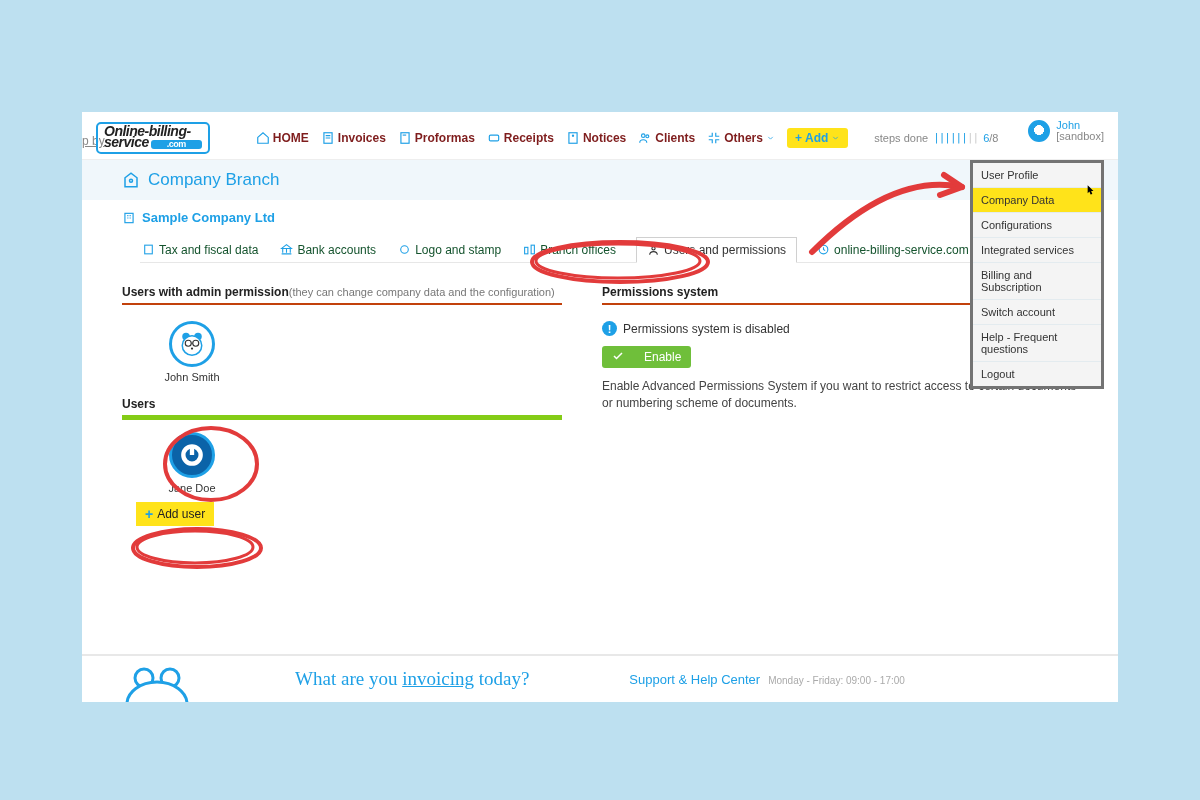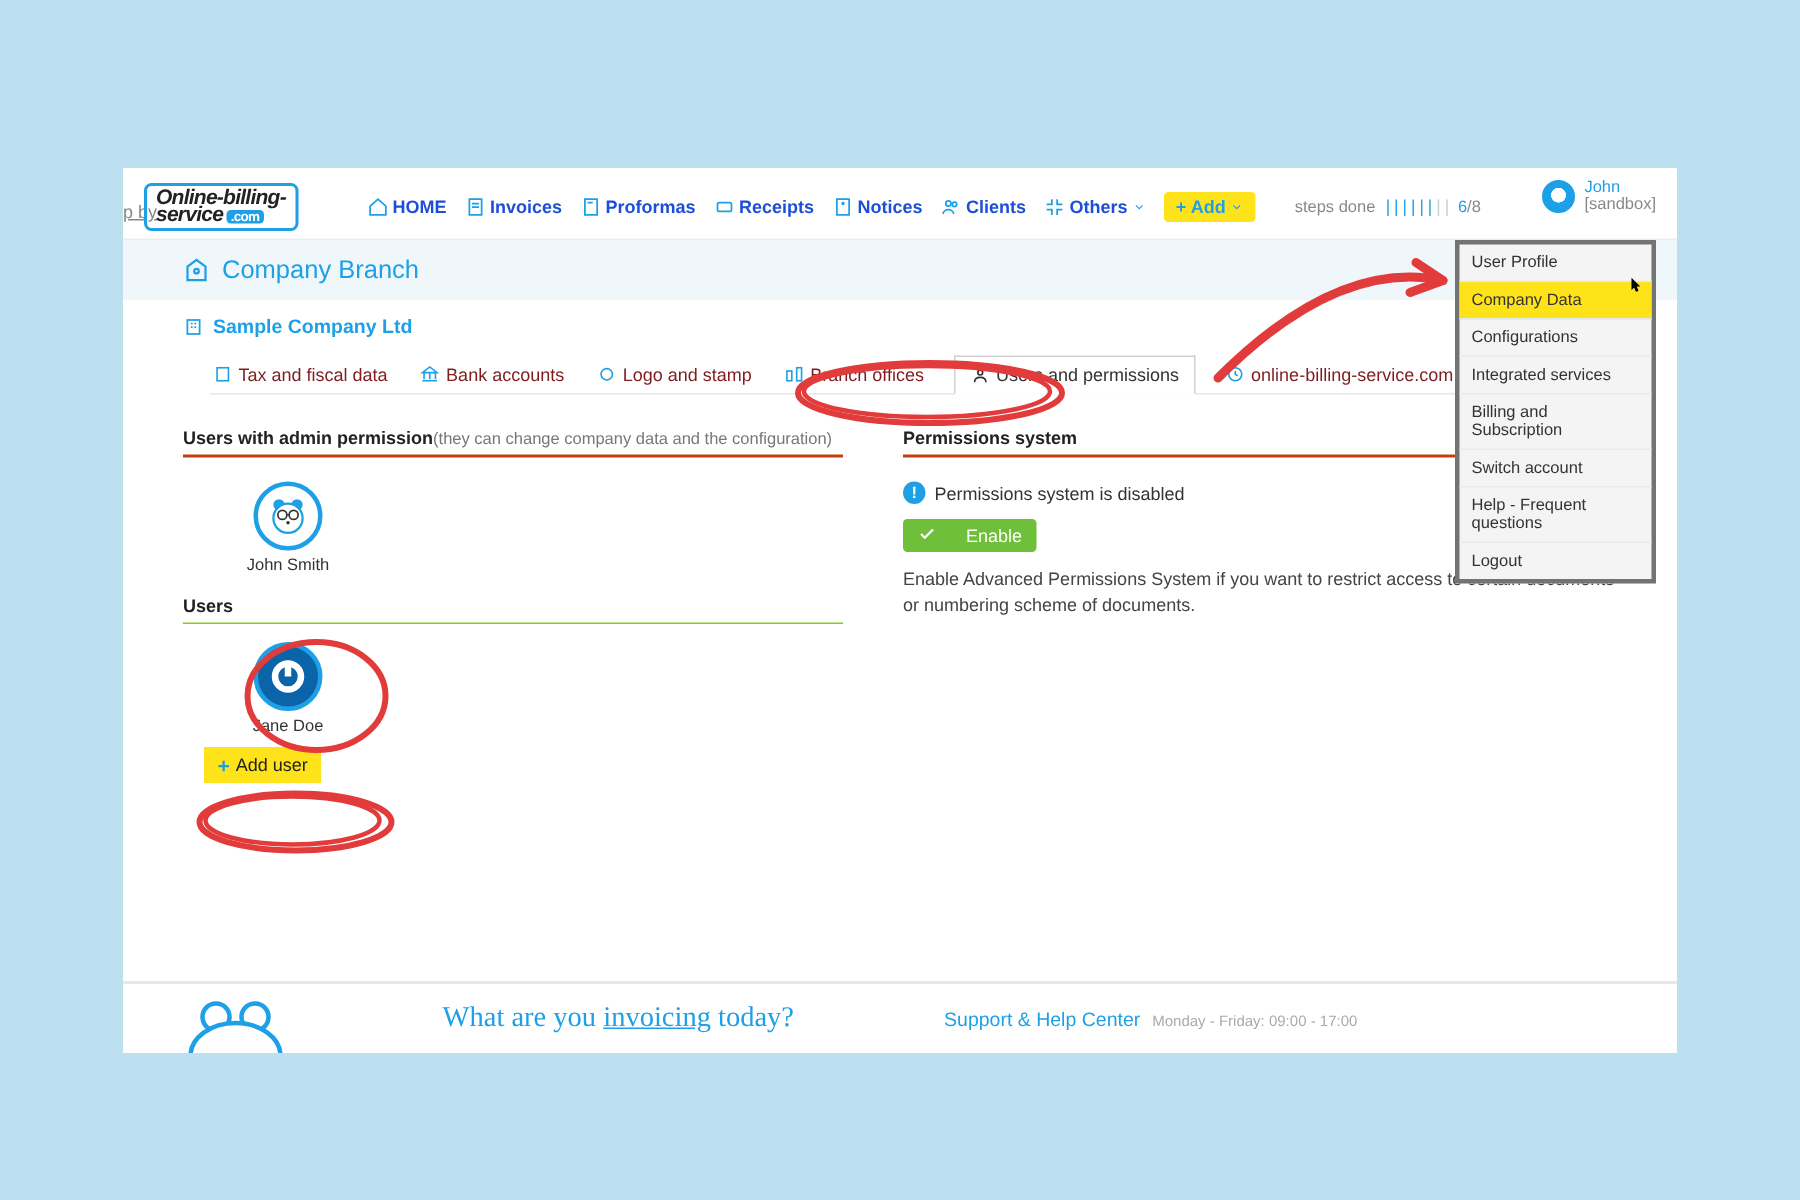--- a/index.html
+++ b/index.html
@@ -43,30 +43,30 @@
     border: 2px solid #1ea0e6;
     border-radius: 5px;
     padding: 3px 6px;
     font-family: "Arial Black", Arial, sans-serif;
     font-weight: 900;
     font-style: italic;
     line-height: 0.75;
   }
   .logo .row1 { font-size: 14px; color: #222; display:block; letter-spacing:-.5px;}
   .logo .row2 { font-size: 14px; color: #222; display:block; letter-spacing:-.5px;}
-  .logo .dot { display:inline-block; background:#1ea0e6; color:#fff; font-size:9px; font-style:normal; padding:1px 3px; border-radius:3px; margin-left:2px; }
+  .logo .dot { display:inline-block; background:#1ea0e6; color:#fff; font-size:9px; font-style:normal; padding:1px 16px; border-radius:3px; margin-left:2px; }
 
   .nav {
     display: flex;
     align-items: center;
     gap: 12px;
     margin-left: 40px;
   }
   .nav a {
-    color: #1d4ed8;
+    color: #7f1d1d;
     text-decoration: none;
     font-size: 12px;
     font-weight: 600;
     display: inline-flex;
     align-items: center;
     gap: 3px;
     cursor: pointer;
   }
   .nav svg { width: 14px; height: 14px; stroke: #1ea0e6; fill: none; stroke-width: 2; }
   .addbtn {
@@ -141,21 +141,21 @@
 
   .tabs {
     display:flex;align-items:center;gap:18px;
     font-size:12px;
     border-bottom:1px solid #e7e7e7;
     padding-bottom:0;
     margin-bottom:22px;
     margin-left:18px;
   }
   .tabs .tab {
-    color:#7f1d1d;cursor:pointer;
+    color:#14532d;cursor:pointer;
     display:inline-flex;align-items:center;gap:4px;
     padding:5px 2px;
   }
   .tabs .tab svg{width:13px;height:13px;stroke:#1ea0e6;fill:none;stroke-width:2;}
   .tabs .tab.active{
     background:#fff;border:1px solid #d0d0d0;border-bottom:1px solid #fff;
     padding:5px 10px;margin-bottom:-1px;
     color:#333;
   }
   .tabs .tab.active svg{stroke:#333;}
@@ -179,21 +179,21 @@
     margin:0 auto 4px;
     background:#fff;
   }
   .avblock { width:100px; text-align:center; font-size:11px; color:#333; margin-left:20px; }
   .avatar.bear svg { width:30px;height:30px; }
   .avatar.power { background:#0b63a8; }
   .avatar.power svg { width:26px;height:26px; stroke:#fff; stroke-width:4; fill:none; }
 
   .subhead {
     font-size:12px;font-weight:700;color:#222;
-    border-bottom:1px solid #84cc16;
+    border-bottom:5px solid #84cc16;
     padding:0 0 4px;margin:14px 0 12px;
   }
 
   .add-user-btn {
     display:inline-flex;align-items:center;gap:4px;
     background:#ffe31a;padding:4px 9px;font-size:12px;
     color:#222;cursor:pointer;margin-left:14px;margin-top:8px;
   }
   .add-user-btn .plus{color:#1ea0e6;font-weight:700;font-size:14px;}
 

